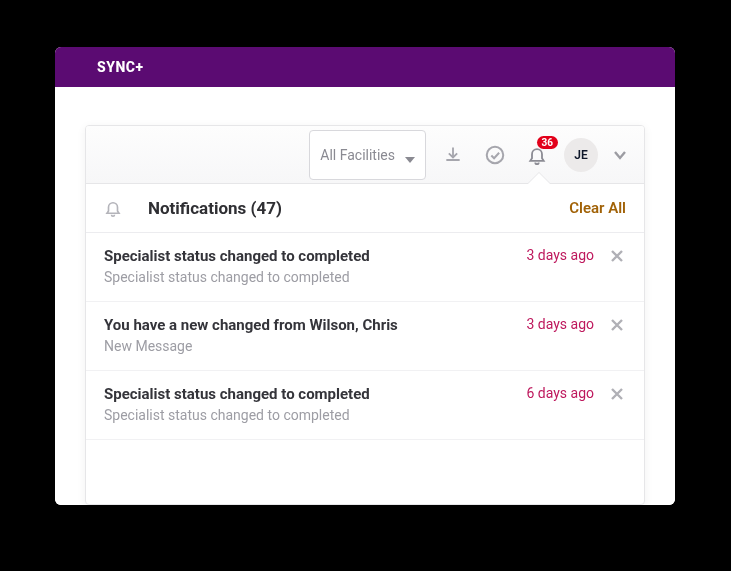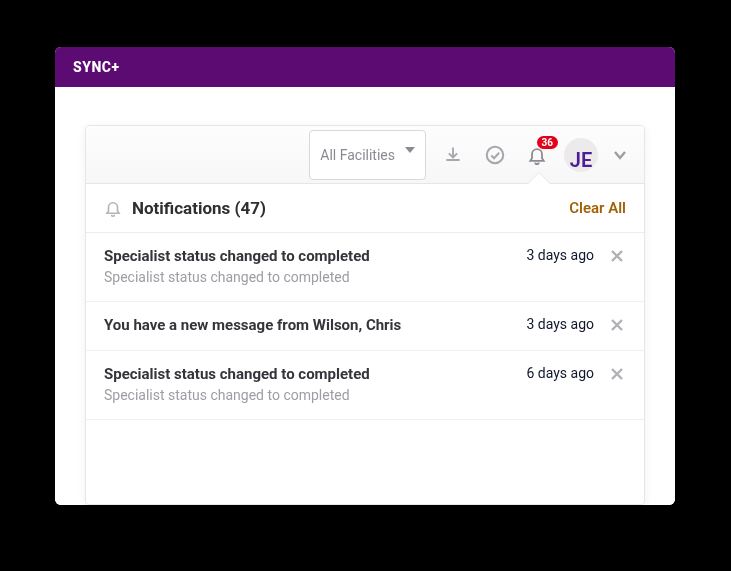--- a/index.html
+++ b/index.html
@@ -27,20 +27,21 @@
     height: 40px;
     display: flex;
     align-items: center;
     padding: 0 18px;
   }
   .brand-text {
     color: #fff;
     font-weight: 800;
     font-size: 14px;
     letter-spacing: 0.5px;
+    margin-left: 24px;
   }
   .content-area {
     position: relative;
     background: #fff;
     height: calc(100% - 40px);
   }
   .panel {
     position: absolute;
     top: 38px;
     left: 30px;
@@ -59,21 +60,21 @@
     background: linear-gradient(#fdfdfd,#f7f7f8);
     border-bottom: 1px solid #e6e6e8;
     display: flex;
     align-items: center;
     justify-content: flex-end;
     padding: 0 14px;
     gap: 12px;
   }
   .dropdown {
     display: flex;
-    align-items: flex-start;
+    align-items: flex-end;
     gap: 10px;
     border: 1px solid #d8d8dc;
     background: #fff;
     border-radius: 4px;
     padding: 16px 10px;
     color: #8a8a92;
     font-size: 14px;
     cursor: pointer;
   }
   .icon-btn {
@@ -109,39 +110,39 @@
     border-bottom: 11px solid #fff;
     filter: drop-shadow(0 -1px 0 #e6e6e8);
     z-index: 5;
   }
   .avatar {
     width: 34px;
     height: 34px;
     border-radius: 50%;
     background: #eceaea;
     display: flex;
-    align-items: flex-end;
+    align-items: center;
     justify-content: center;
-    font-size: 20px;
+    font-size: 12px;
     font-weight: 600;
-    color: #4c1d95;
+    color: #0f172a;
     cursor: pointer;
   }
   .avatar-chevron { color:#9c9ca2; width:20px; display:flex; align-items:center; justify-content:center; cursor:pointer;}
   .notif-titlebar {
     display: flex;
     align-items: center;
     justify-content: space-between;
     padding: 14px 18px;
     border-bottom: 1px solid #ececef;
   }
   .notif-title-left {
     display: flex;
     align-items: center;
-    gap: 10px;
+    gap: 26px;
   }
   .notif-title-text {
     font-size: 17px;
     font-weight: 700;
     color: #2f2f33;
   }
   .clear-all {
     color: #a16207;
     font-size: 15px;
     font-weight: 600;
@@ -165,21 +166,21 @@
     color: #34343a;
   }
   .item-sub {
     font-size: 14px;
     color: #9d9da4;
   }
   .item-right {
     display: flex;
     align-items: flex-start;
     gap: 14px;
-    color: #0f172a;
+    color: #be185d;
     font-size: 14px;
   }
   .dismiss {
     width: 18px; height: 18px;
     color: #b0b0b6;
     cursor: pointer;
     display: flex; align-items:center; justify-content:center;
   }
   svg { display:block; }
 </style>
@@ -254,21 +255,22 @@
             <span class="dismiss">
               <svg width="12" height="12" viewBox="0 0 12 12" stroke="currentColor" stroke-width="2.4">
                   <path d="M1 1 L11 11 M11 1 L1 11"></path>
                 </svg>
             </span>
           </div>
         </div>
 
         <div class="item">
           <div class="item-main">
-            <span class="item-title">You have a new message from Wilson, Chris</span>
+            <span class="item-title">You have a new changed from Wilson, Chris</span>
+            <span class="item-sub">New Message</span>
           </div>
           <div class="item-right">
             <span>3 days ago</span>
             <span class="dismiss">
               <svg width="12" height="12" viewBox="0 0 12 12" stroke="currentColor" stroke-width="2.4">
                   <path d="M1 1 L11 11 M11 1 L1 11"></path>
                 </svg>
             </span>
           </div>
         </div>

